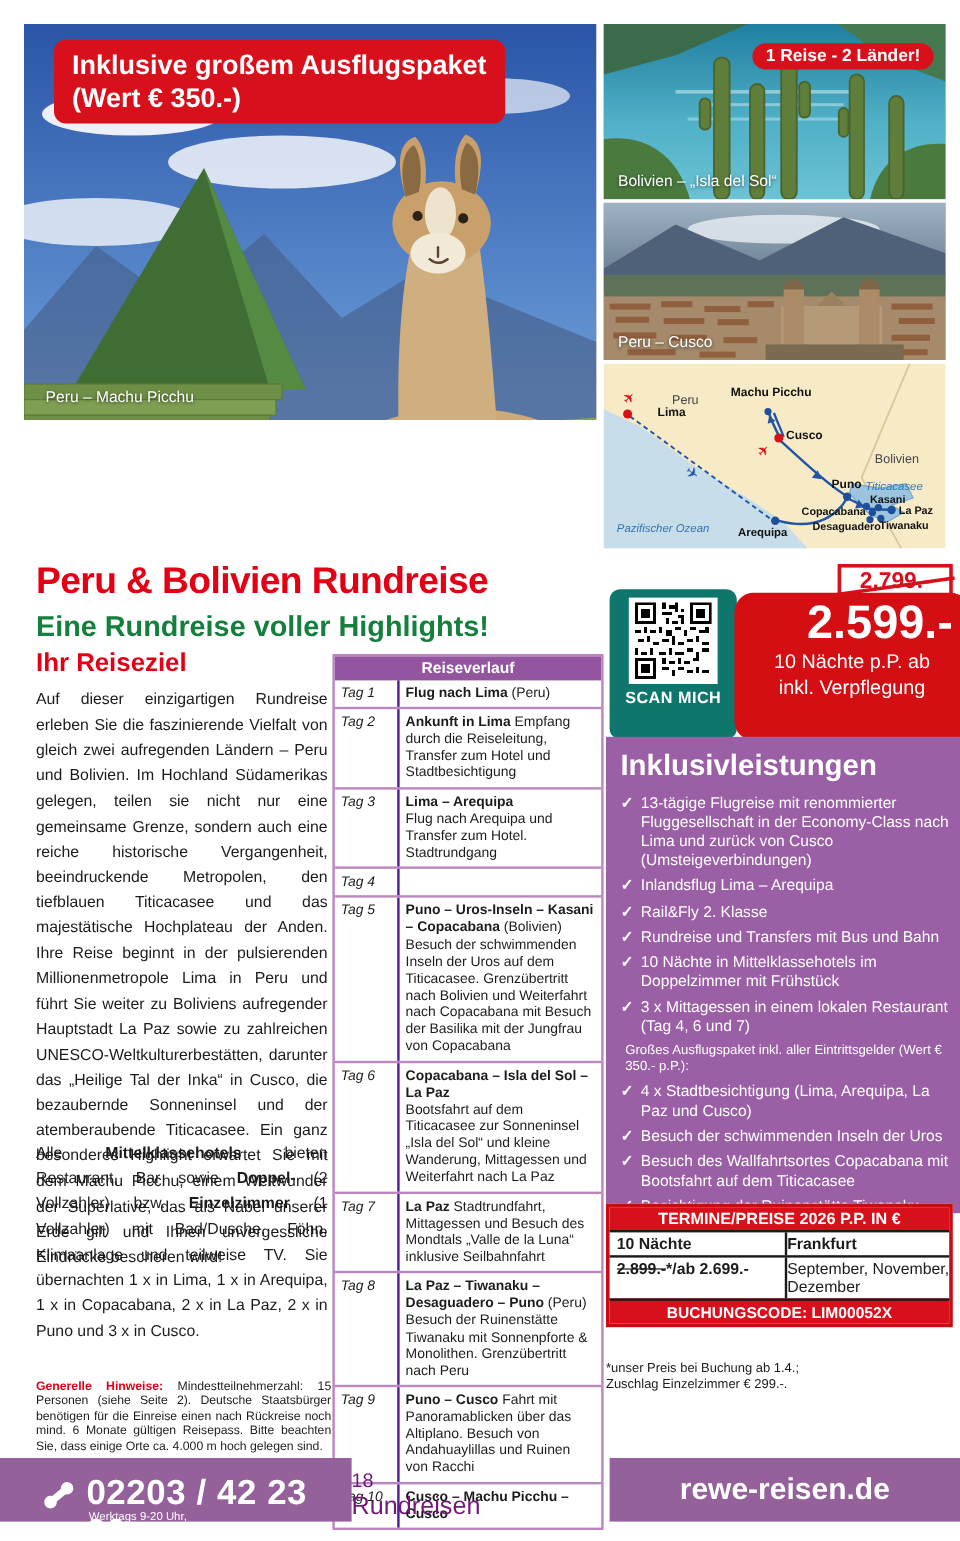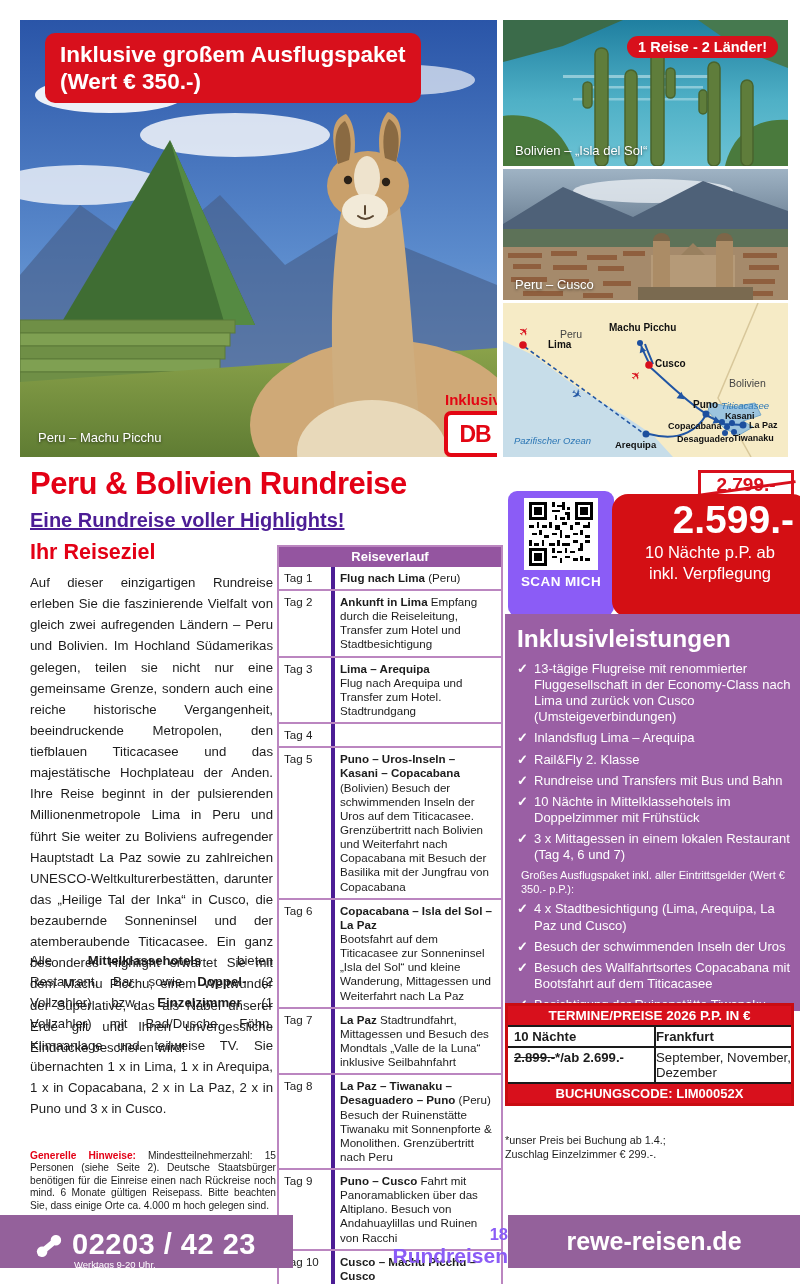--- a/index.html
+++ b/index.html
@@ -5,40 +5,40 @@
   html,body{margin:0;padding:0;}
   body{width:800px;height:1284px;position:relative;background:#fff;overflow:hidden;
        font-family:"Liberation Sans",sans-serif;color:#1c1c1c;}
   .abs{position:absolute;}
   .photo{position:absolute;overflow:hidden;background:#89a;}
   .caption{position:absolute;color:#fff;font-size:13px;text-shadow:0 1px 3px rgba(0,0,0,.6);}
   .red-banner{background:#d8101c;color:#fff;font-weight:bold;font-size:22.5px;line-height:1.2;
        padding:8px 15px;border-radius:10px;}
   .badge{background:#d8101c;color:#fff;font-weight:bold;font-size:14.5px;padding:3px 11px;border-radius:15px;}
   .title{color:#e30015;font-size:31px;font-weight:bold;letter-spacing:-.5px;}
-  .subtitle{color:#4c1d95;font-size:20px;font-weight:bold;text-decoration:underline;}
+  .subtitle{color:#15803d;font-size:24px;font-weight:bold;}
   .h-red{color:#e30015;font-size:21.5px;font-weight:bold;}
   .body-text{font-size:13.2px;line-height:1.6;text-align:justify;}
   .small-note{font-size:10.2px;line-height:1.22;text-align:justify;}
   .red{color:#e30015;}
   
   .itin{width:222px;border:2px solid #bb86c0;font-size:11.6px;line-height:1.22;background:#fff;}
   .itin-header{background:#9455a0;color:#fff;font-weight:bold;text-align:center;font-size:13px;padding:2px;}
   .itin-row{display:flex;border-top:2px solid #bb86c0;}
-  .itin-day{flex:0 0 44px;padding:4px 3px 4px 5px;border-right:4px solid #4c1d95;}
+  .itin-day{flex:0 0 44px;padding:4px 3px 4px 5px;border-right:2px solid #4c1d95;font-style:italic;}
   .itin-desc{flex:1;padding:4px 5px;}
   .itin-row.stack b{display:block;}
   
   .price-old-box{position:absolute;border:3px solid #d8101c;background:#fff;color:#d8101c;
        font-weight:bold;font-size:19px;text-align:center;padding:1px 0;}
   .strike-line{position:absolute;left:-5%;right:-5%;top:46%;border-top:3px solid #d8101c;transform:rotate(-8deg);}
   .price-box{position:absolute;background:#d40f14;border-radius:16px;color:#fff;padding:5px 10px 8px;}
   .price-big{font-size:39px;font-weight:bold;text-align:right;padding-right:4px;line-height:1.1;}
   .price-sub{font-size:16.5px;line-height:1.3;text-align:center;}
-  .qr-box{position:absolute;background:#8b5cf6;border-radius:9px;padding:7px 7px 5px;display:flex;
+  .qr-box{position:absolute;background:#0f766e;border-radius:9px;padding:7px 7px 5px;display:flex;
        flex-direction:column;align-items:center;gap:4px;}
   .qr-white{background:#fff;width:74px;height:72px;display:flex;align-items:center;justify-content:center;}
   .qr-label{color:#fff;font-weight:bold;font-size:13.5px;letter-spacing:.4px;}
   
   .inclusive-box{position:absolute;background:#9a5fa4;color:#fff;padding:11px 12px 8px;}
   .inclusive-box h2{font-size:24.5px;margin:0 0 8px 0;font-weight:bold;}
   .inc-item{display:flex;gap:6px;font-size:13px;line-height:1.24;margin-bottom:5px;}
   .chk{flex:0 0 11px;font-weight:bold;}
   .inc-sub{font-weight:normal;font-size:11px;line-height:1.24;margin:6px 4px 5px;}
   
@@ -48,34 +48,34 @@
   .tp-c1{flex:0 0 134px;padding:2px 6px;border-right:2px solid #1a1a1a;}
   .tp-c2{flex:1;padding:2px 0;}
   .tp-row .dates{font-weight:normal;}
   .old{text-decoration:line-through;}
   .tp-foot{background:#d8101c;color:#fff;font-weight:bold;font-size:13px;text-align:center;padding:2px;border-top:2px solid #1a1a1a;}
   .tp-notes{position:absolute;font-size:10.8px;line-height:1.3;}
   
   .f-block{position:absolute;background:#94619b;height:53px;top:1215px;}
   .f-phone{color:#fff;font-weight:bold;font-size:29px;letter-spacing:.5px;}
   .f-hours{color:#fff;font-size:9.5px;line-height:1.3;}
-  .f-center{color:#8b5cf6;font-weight:bold;text-align:right;}
+  .f-center{color:#701a75;font-weight:normal;text-align:left;}
   .f-site{color:#fff;font-weight:bold;font-size:25px;}
   
   .map-label{position:absolute;font-size:9.5px;font-weight:bold;color:#111;white-space:nowrap;}
   .map-country{font-weight:normal;font-size:10.5px;color:#444;}
   .map-water{font-weight:normal;font-style:italic;color:#2d77b5;}
   .db-box{position:absolute;width:54px;height:38px;background:#fff;border:4px solid #e30613;border-radius:7px;
       display:flex;align-items:center;justify-content:center;color:#e30613;font-weight:bold;font-size:23px;letter-spacing:-1px;}
   .db-label{position:absolute;color:#e30613;font-weight:bold;font-size:15px;}
 </style>
 </head>
 <body>
 
-<div class="photo" style="left:20px;top:20px;width:477px;height:437px;">
+<div class="photo" style="left:20px;top:20px;width:477px;height:330px;">
   <svg width="477" height="437" viewBox="0 0 477 437">
     <defs>
       <linearGradient id="sky" x1="0" y1="0" x2="0" y2="1">
         <stop offset="0" stop-color="#2a55a8"></stop>
           <stop offset=".55" stop-color="#5c8ccd"></stop>
           <stop offset="1" stop-color="#9db9e0"></stop>
       </linearGradient>
       <linearGradient id="grass" x1="0" y1="0" x2="0" y2="1">
         <stop offset="0" stop-color="#8aa24a"></stop>
           <stop offset="1" stop-color="#5f7c33"></stop>

